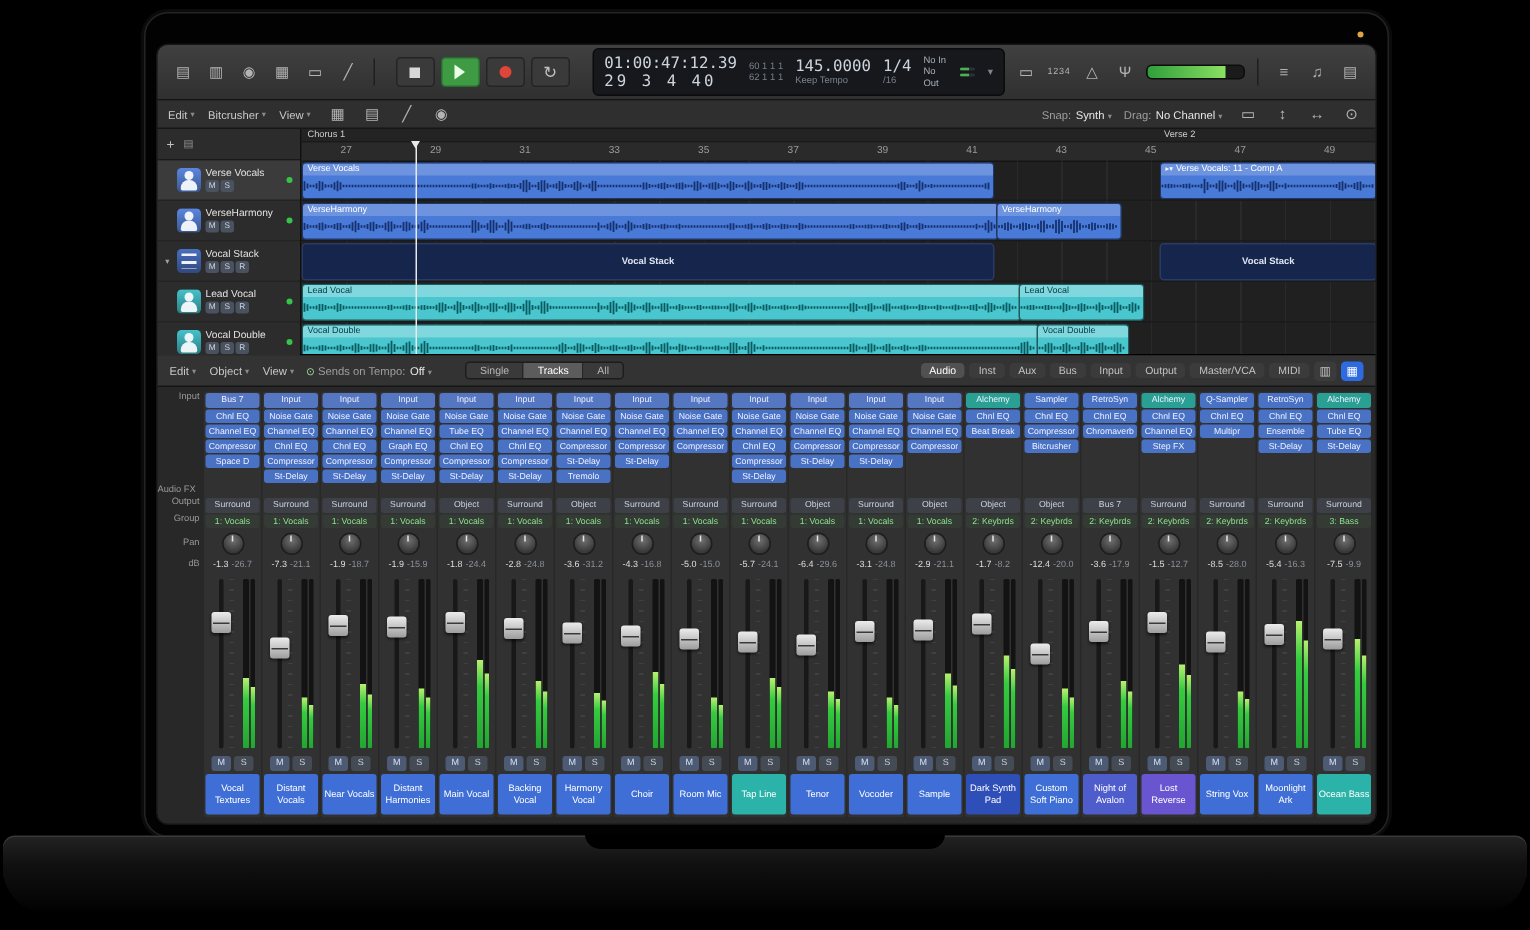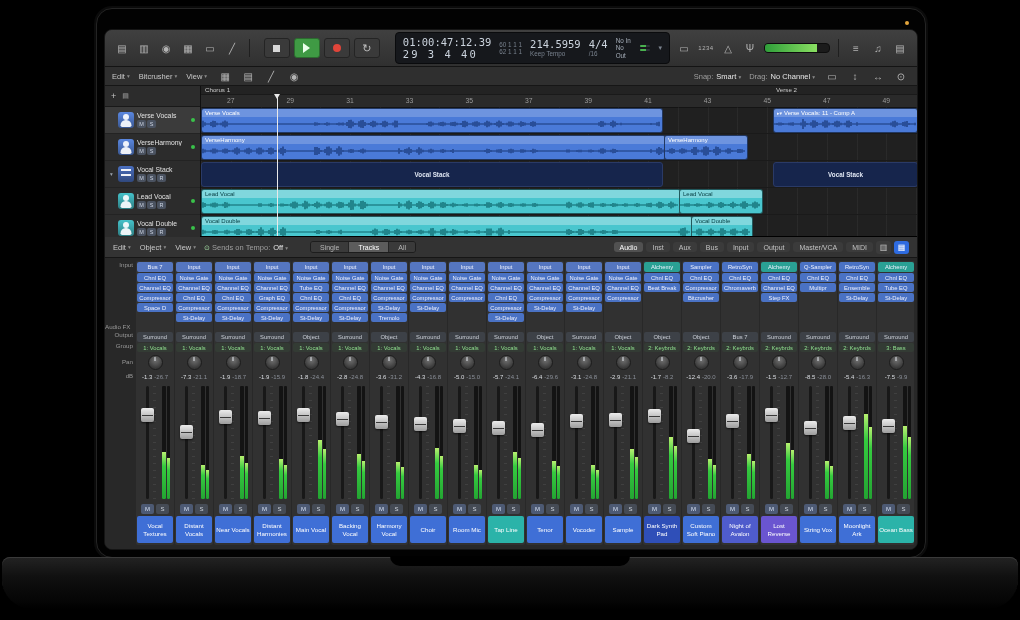--- a/index.html
+++ b/index.html
@@ -200,25 +200,25 @@
         <div class="lcd">
           <div class="lcd-col">
             <span class="lcd-big">01:00:47:12.39</span>
             <span class="lcd-big lcd-pos">29 3 4 40</span>
           </div>
           <div class="lcd-col" style="text-align:right">
             <span class="lcd-sm">60 1 1 1</span>
             <span class="lcd-sm">62 1 1 1</span>
           </div>
           <div class="lcd-col">
-            <span class="lcd-big">214.5959</span>
+            <span class="lcd-big">145.0000</span>
             <span class="lcd-sm">Keep Tempo</span>
           </div>
           <div class="lcd-col">
-            <span class="lcd-big">4/4</span>
+            <span class="lcd-big">1/4</span>
             <span class="lcd-sm">/16</span>
           </div>
           <div class="lcd-col">
             <span class="lcd-io">No In</span>
             <span class="lcd-io">No Out</span>
           </div>
           <div class="lcd-meter">
               <i>
                 <b></b>
               </i>
@@ -263,21 +263,21 @@
             </div>
           </span>
         <span style="display:flex;gap:5px">
             <span class="tbtn">▦</span>
             <span class="tbtn">▤</span>
             <span class="tbtn">╱</span>
             <span class="tbtn">◉</span>
           </span>
         <div class="tk-right">
           <span class="kv">
-            <span>Snap:</span><b>Smart</b>
+            <span>Snap:</span><b>Synth</b>
             <span class="chev2">▾</span>
           </span>
           <span class="kv">
             <span>Drag:</span><b>No Channel</b>
             <span class="chev2">▾</span>
           </span>
           <span style="display:flex;gap:5px">
               <span class="tbtn">▭</span>
               <span class="tbtn">↕</span>
               <span class="tbtn">↔</span>

